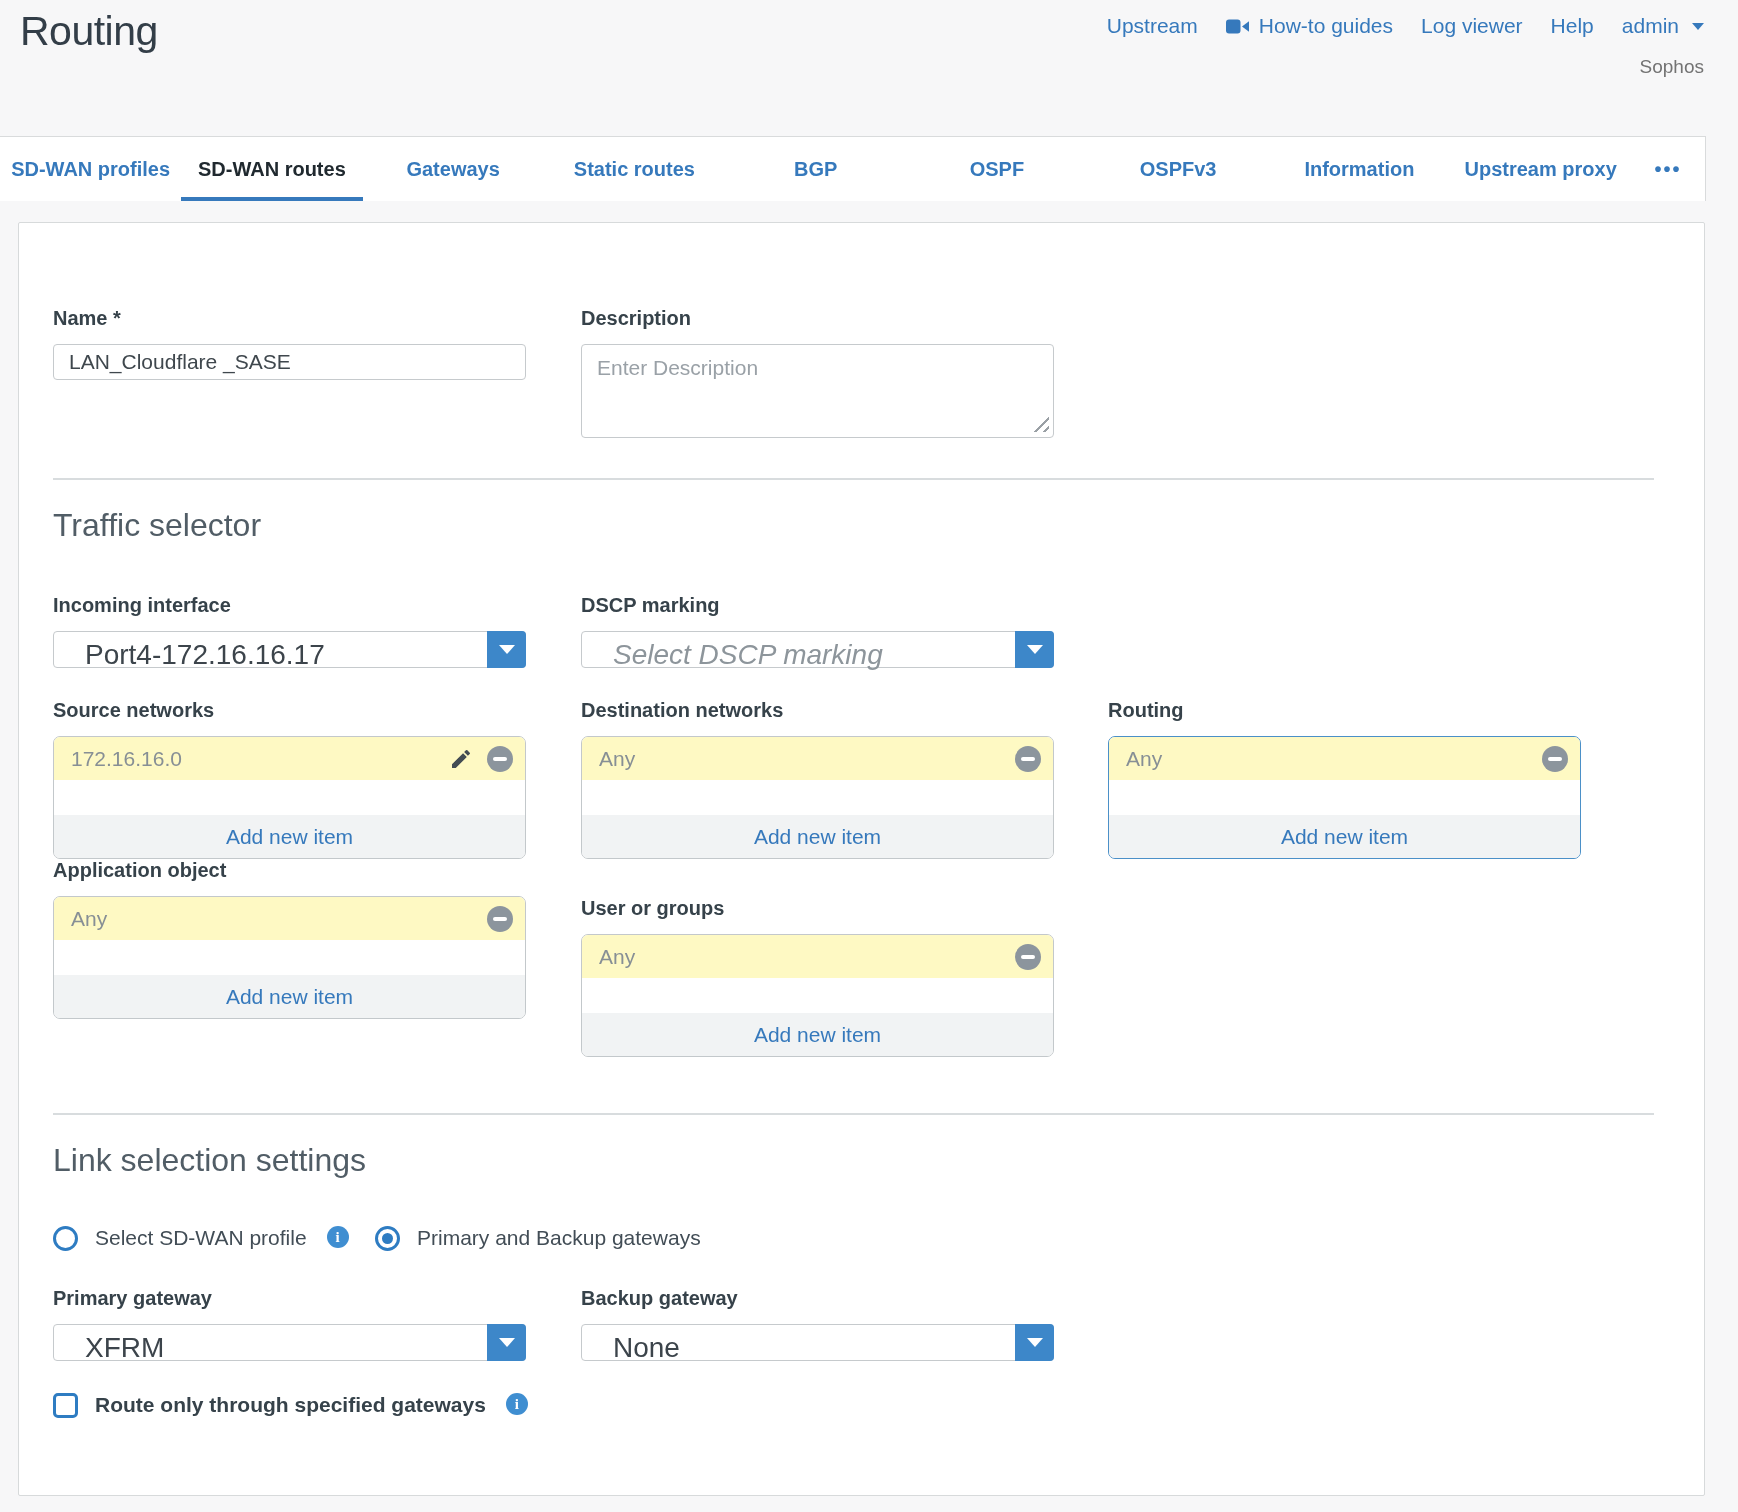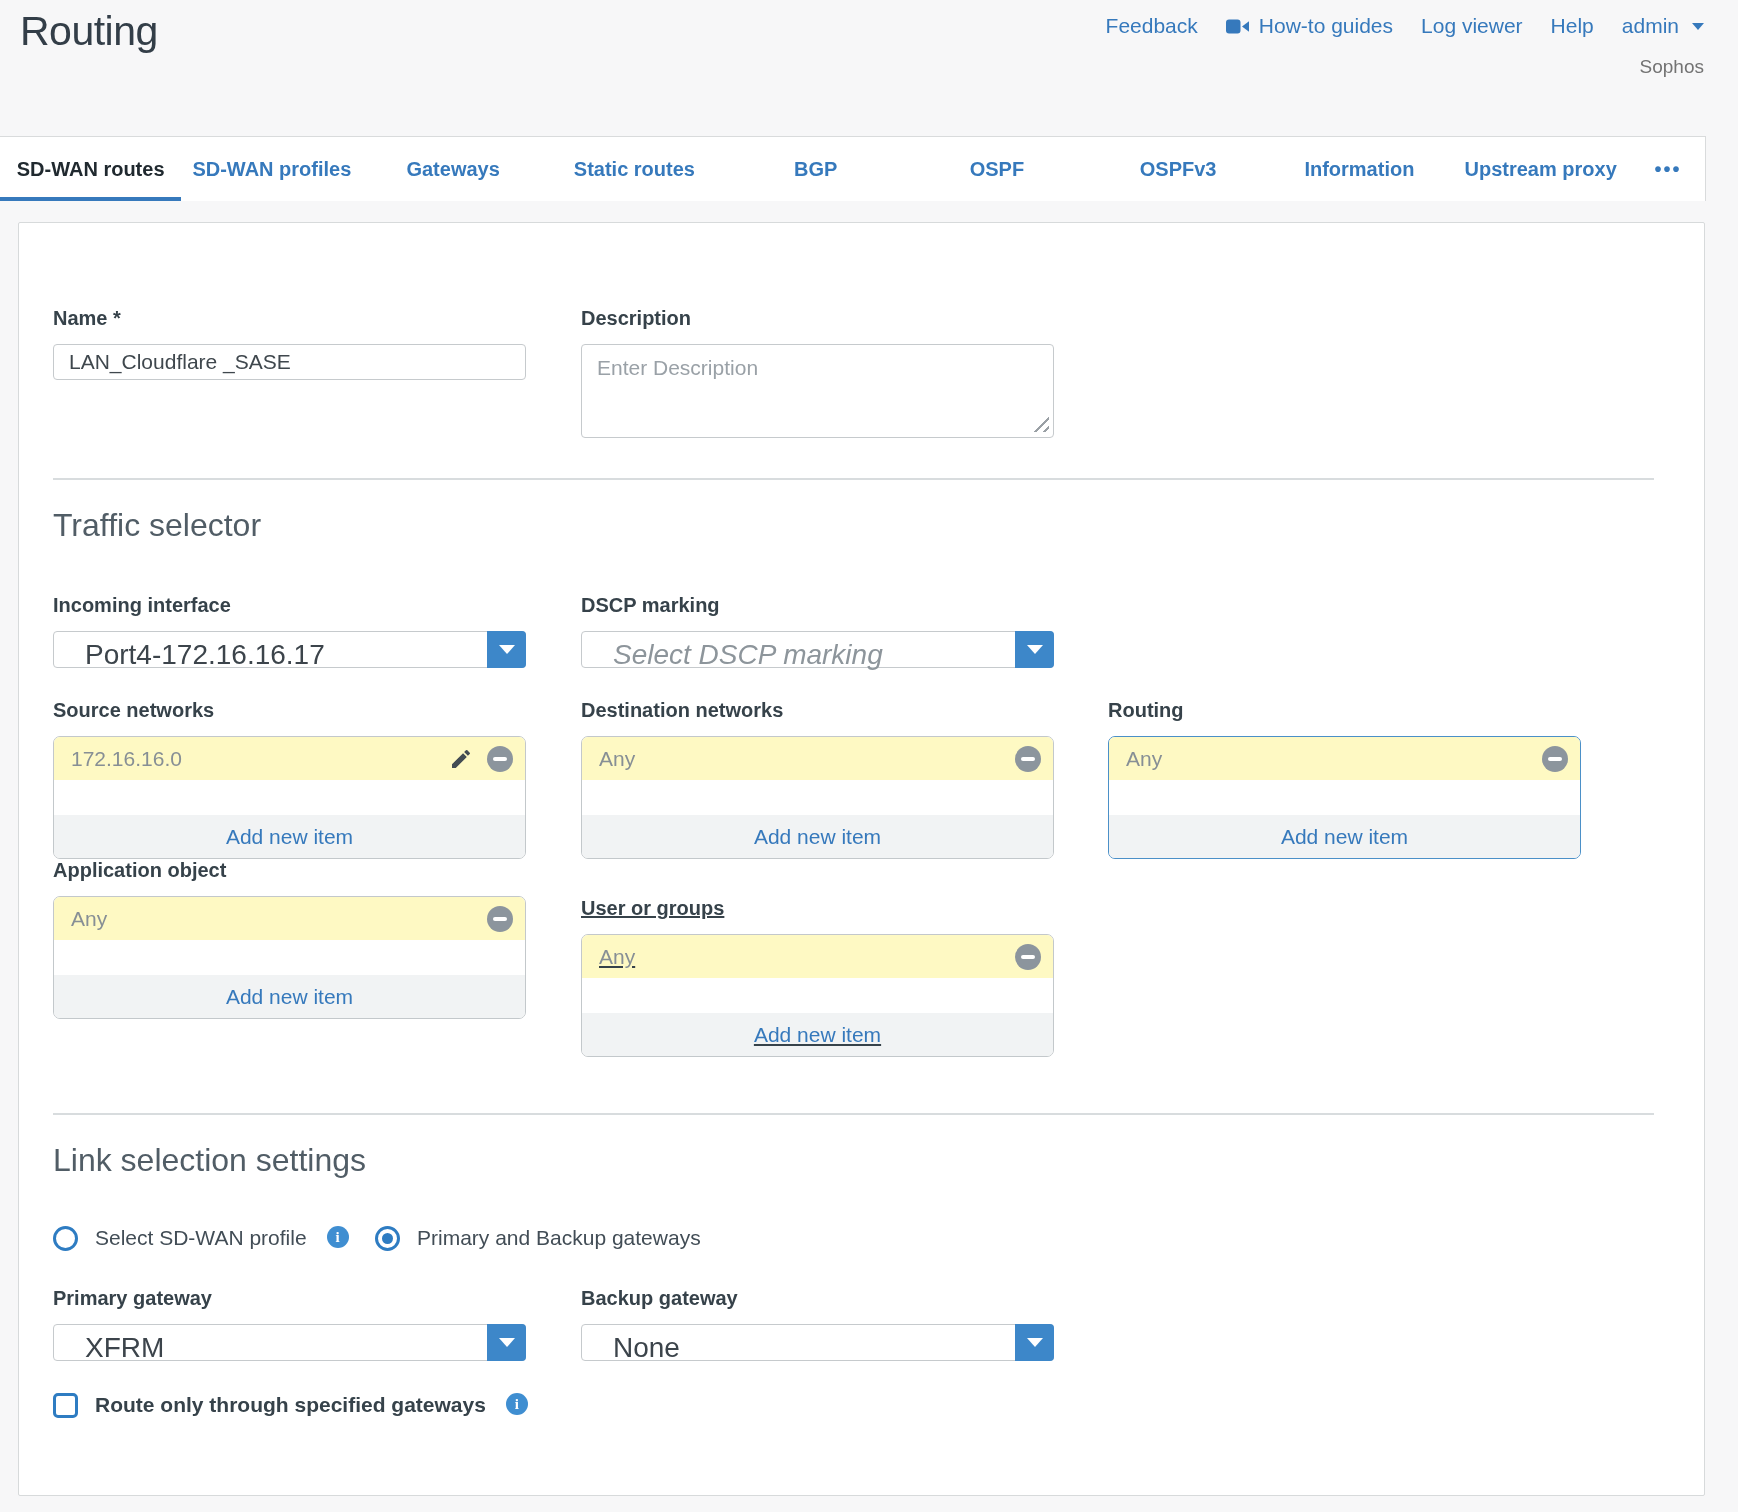--- a/index.html
+++ b/index.html
@@ -151,21 +151,21 @@
     background:#fff; flex:none; cursor:pointer;
   }
 </style>
 </head>
 <body>
 
 <div class="app-title">Routing</div>
 
 <div class="top-nav">
   <span class="nav-link">
-    <span>Feedback</span>
+    <span>Upstream</span>
   </span>
   <span class="nav-link">
     <span style="display:flex;">
       <svg width="24" height="17" viewBox="0 0 24 17">
           <g fill="#3679bc">
             <rect x="0" y="1.5" width="14.5" height="14" rx="3"></rect>
             <polygon points="16,8.5 23,3.2 23,13.8"></polygon>
           </g>
         </svg>
     </span>
@@ -178,22 +178,22 @@
     <span>Help</span>
   </span>
   <span class="nav-link">
     <span>admin</span>
     <span class="caret-down"></span>
   </span>
 </div>
 <div class="brand">Sophos</div>
 
 <div class="tabbar">
+  <div class="tab">SD-WAN profiles</div>
   <div class="tab active">SD-WAN routes</div>
-  <div class="tab">SD-WAN profiles</div>
   <div class="tab">Gateways</div>
   <div class="tab">Static routes</div>
   <div class="tab">BGP</div>
   <div class="tab">OSPF</div>
   <div class="tab">OSPFv3</div>
   <div class="tab">Information</div>
   <div class="tab">Upstream proxy</div>
   <div class="tab-more">•••</div>
 </div>
 
@@ -279,21 +279,21 @@
     <div class="listbox">
       <div class="lb-row">
         <span class="lb-item">Any</span>
         <span class="icon-minus"></span>
       </div>
       <div class="lb-mid"></div>
       <div class="lb-add">Add new item</div>
     </div>
   </div>
 
-  <div class="fgroup c2" style="top:674px;text-decoration:underline;">
+  <div class="fgroup c2" style="top:674px;">
     <span class="flabel">User or groups</span>
     <div class="listbox">
       <div class="lb-row">
         <span class="lb-item">Any</span>
         <span class="icon-minus"></span>
       </div>
       <div class="lb-mid"></div>
       <div class="lb-add">Add new item</div>
     </div>
   </div>

